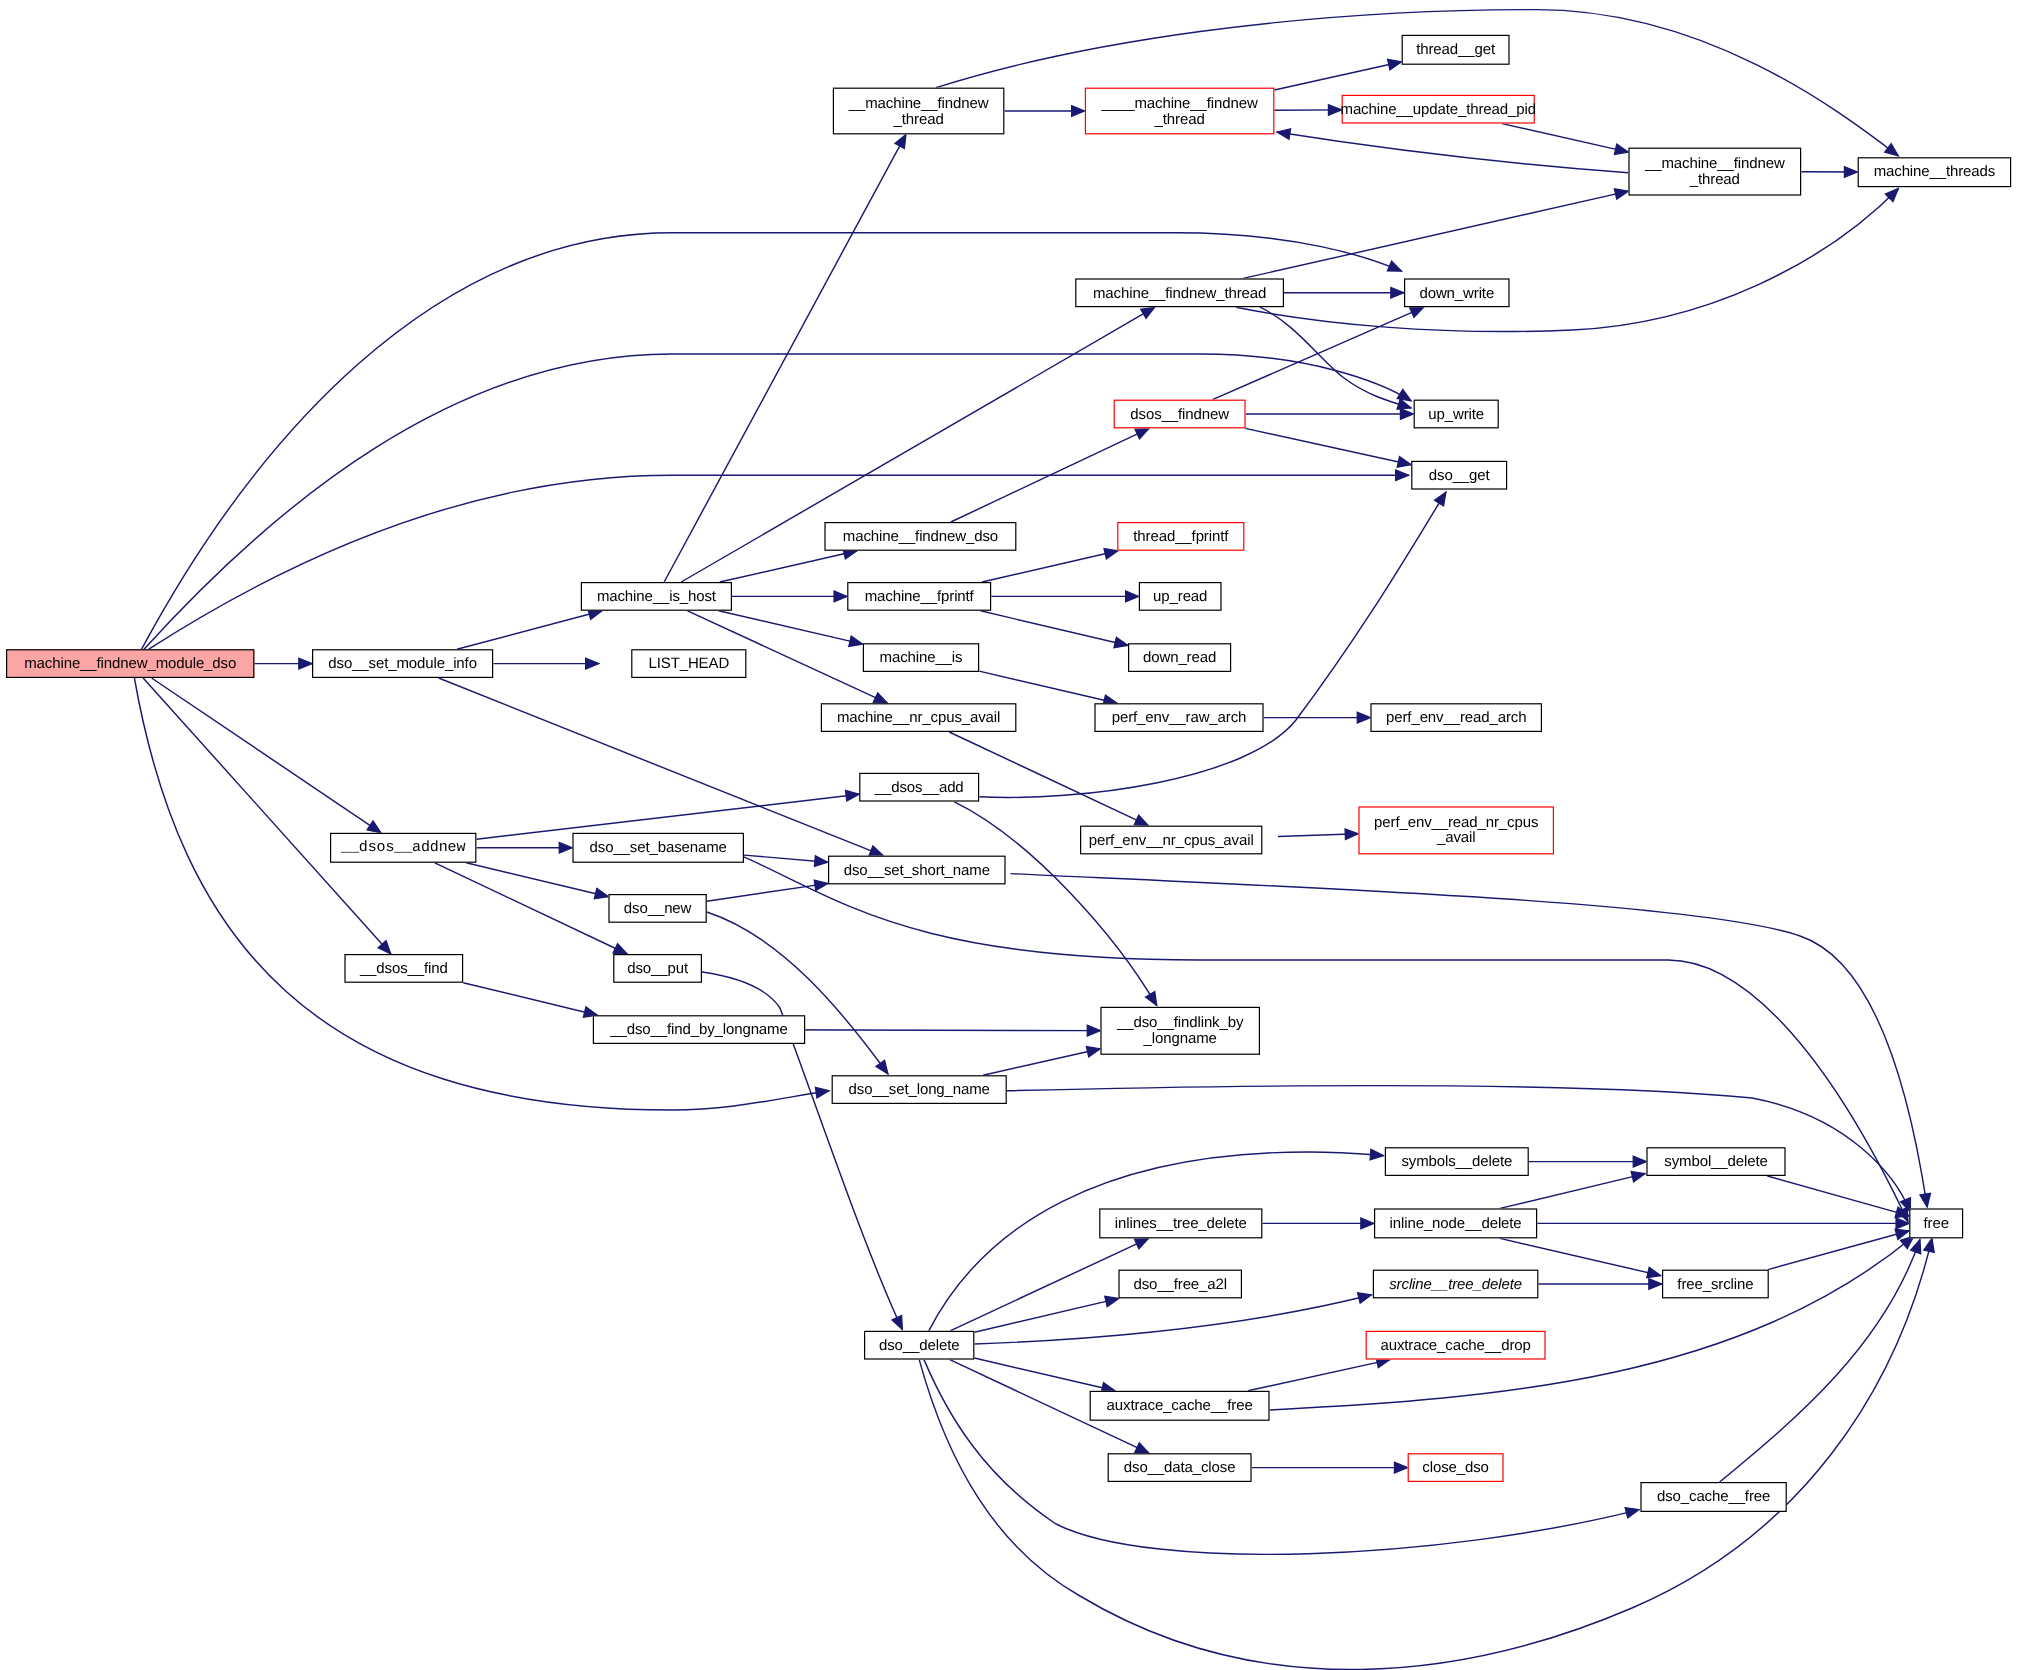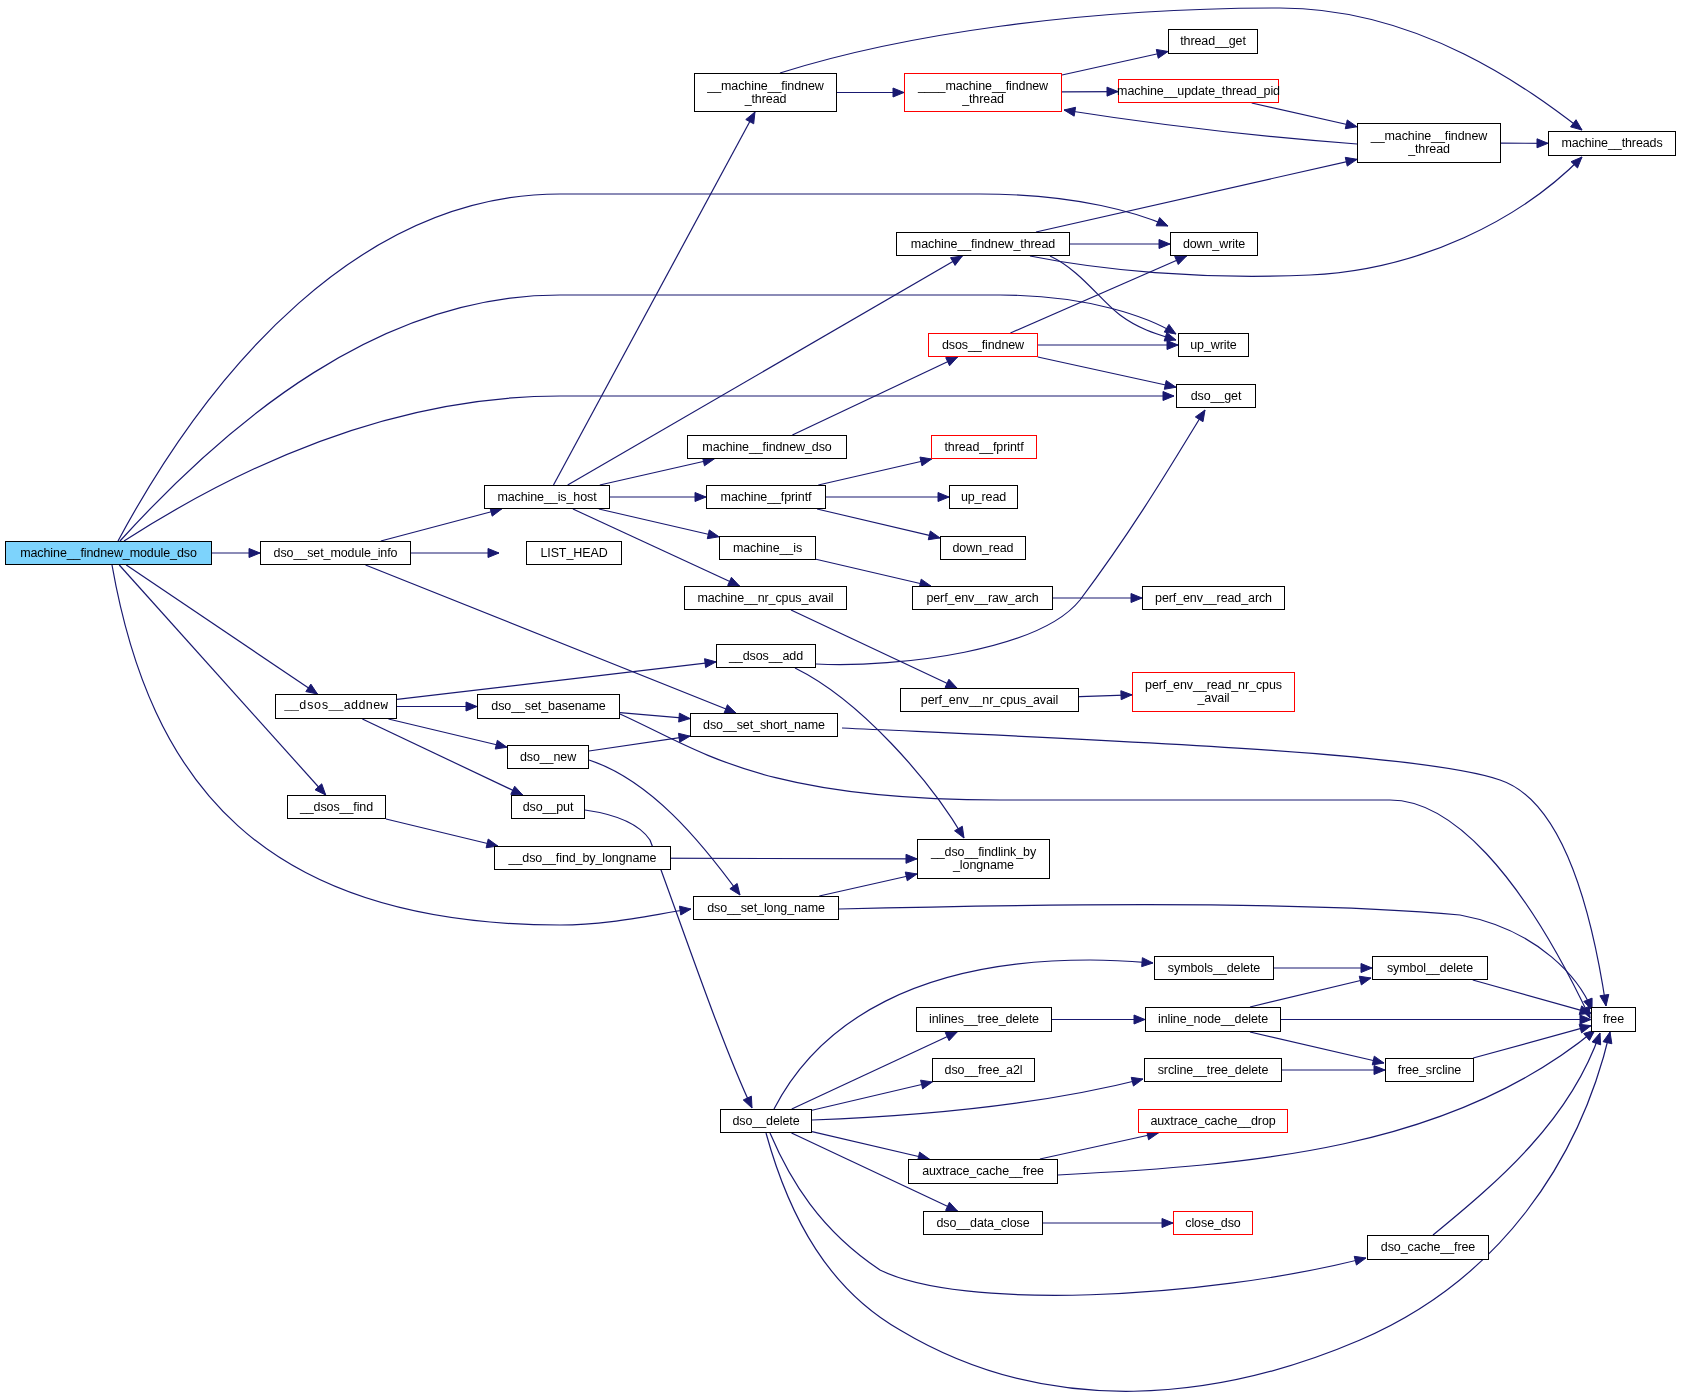--- a/index.html
+++ b/index.html
@@ -5,21 +5,21 @@
   html, body { margin: 0; padding: 0; background: #ffffff; }
   body { width: 1683px; height: 1392px; position: relative; overflow: hidden;
          font-family: "Liberation Sans", "DejaVu Sans", sans-serif; }
   #graph { position: absolute; left: 0; top: 0; width: 1683px; height: 1392px; }
   svg#edges { position: absolute; left: 0; top: 0; }
   .node { position: absolute; box-sizing: border-box; background: #ffffff;
           border: 1.5px solid #000000; display: flex; align-items: center; justify-content: center;
           text-align: center; font-size: 12.5px; color: #000000; line-height: 13px;
           white-space: pre-line; cursor: pointer; letter-spacing: -0.1px; }
   .node.red { border-color: #ff0000; }
-  .node.root { background: #7dd3fc; cursor: default; }
+  .node.root { background: #fca5a5; cursor: default; }
   .node span { pointer-events: none; }
   .edge { fill: none; stroke: #191970; stroke-width: 1.2; }
   .arrow { fill: #191970; stroke: #191970; stroke-width: 1; }
 </style>
 </head>
 <body>
 
 <div id="graph">
   <svg id="edges" width="1683" height="1392" xmlns="http://www.w3.org/2000/svg">
       <path d="M212,553 L260,553" class="edge"></path>
@@ -193,40 +193,40 @@
       <div class="node" style="left: 687px; top: 435px; width: 160px; height: 24px;"><span>machine__findnew_dso</span></div>
       <div class="node red" style="left: 931px; top: 435px; width: 106px; height: 24px;"><span>thread__fprintf</span></div>
       <div class="node" style="left: 706px; top: 485px; width: 120px; height: 24px;"><span>machine__fprintf</span></div>
       <div class="node" style="left: 949px; top: 485px; width: 69px; height: 24px;"><span>up_read</span></div>
       <div class="node" style="left: 719px; top: 536px; width: 97px; height: 24px;"><span>machine__is</span></div>
       <div class="node" style="left: 940px; top: 536px; width: 86px; height: 24px;"><span>down_read</span></div>
       <div class="node" style="left: 684px; top: 586px; width: 163px; height: 24px;"><span>machine__nr_cpus_avail</span></div>
       <div class="node" style="left: 912px; top: 586px; width: 141px; height: 24px;"><span>perf_env__raw_arch</span></div>
       <div class="node" style="left: 1142px; top: 586px; width: 143px; height: 24px;"><span>perf_env__read_arch</span></div>
       <div class="node" style="left: 716px; top: 644px; width: 100px; height: 24px;"><span>__dsos__add</span></div>
-      <div class="node" style="left: 900px; top: 688px; width: 179px; height: 24px;"><span>perf_env__nr_cpus_avail</span></div>
+      <div class="node" style="left: 900px; top: 688px; width: 152px; height: 24px;"><span>perf_env__nr_cpus_avail</span></div>
       <div class="node red" style="left: 1132px; top: 672px; width: 163px; height: 40px;"><span>perf_env__read_nr_cpus
 _avail</span></div>
       <div class="node" style="left: 275px; top: 694px; width: 122px; height: 25px; font-family: Liberation Mono, monospace;"><span>__dsos__addnew</span></div>
       <div class="node" style="left: 477px; top: 694px; width: 143px; height: 25px;"><span>dso__set_basename</span></div>
       <div class="node" style="left: 690px; top: 713px; width: 148px; height: 24px;"><span>dso__set_short_name</span></div>
       <div class="node" style="left: 507px; top: 745px; width: 82px; height: 24px;"><span>dso__new</span></div>
       <div class="node" style="left: 511px; top: 795px; width: 74px; height: 24px;"><span>dso__put</span></div>
       <div class="node" style="left: 287px; top: 795px; width: 99px; height: 24px;"><span>__dsos__find</span></div>
       <div class="node" style="left: 459px; top: 846px; width: 177px; height: 24px; margin-left: 35px;"><span>__dso__find_by_longname</span></div>
       <div class="node" style="left: 917px; top: 839px; width: 133px; height: 40px;"><span>__dso__findlink_by
 _longname</span></div>
       <div class="node" style="left: 693px; top: 896px; width: 146px; height: 24px;"><span>dso__set_long_name</span></div>
       <div class="node" style="left: 1154px; top: 956px; width: 120px; height: 24px;"><span>symbols__delete</span></div>
       <div class="node" style="left: 1372px; top: 956px; width: 116px; height: 24px;"><span>symbol__delete</span></div>
       <div class="node" style="left: 916px; top: 1007px; width: 136px; height: 25px;"><span>inlines__tree_delete</span></div>
       <div class="node" style="left: 1145px; top: 1007px; width: 136px; height: 25px;"><span>inline_node__delete</span></div>
       <div class="node" style="left: 1591px; top: 1007px; width: 45px; height: 25px; justify-content: center;"><span>free</span></div>
       <div class="node" style="left: 932px; top: 1058px; width: 103px; height: 24px;"><span>dso__free_a2l</span></div>
-      <div class="node" style="left: 1144px; top: 1058px; width: 138px; height: 24px;"><span>srcline__tree_delete</span></div>
+      <div class="node" style="left: 1144px; top: 1058px; width: 138px; height: 24px; font-style: italic;"><span>srcline__tree_delete</span></div>
       <div class="node" style="left: 1385px; top: 1058px; width: 89px; height: 24px;"><span>free_srcline</span></div>
       <div class="node" style="left: 720px; top: 1109px; width: 92px; height: 24px;"><span>dso__delete</span></div>
       <div class="node red" style="left: 1138px; top: 1109px; width: 150px; height: 24px;"><span>auxtrace_cache__drop</span></div>
       <div class="node" style="left: 908px; top: 1159px; width: 150px; height: 25px;"><span>auxtrace_cache__free</span></div>
       <div class="node" style="left: 923px; top: 1211px; width: 120px; height: 24px;"><span>dso__data_close</span></div>
       <div class="node red" style="left: 1173px; top: 1211px; width: 80px; height: 24px;"><span>close_dso</span></div>
       <div class="node" style="left: 1367px; top: 1235px; width: 122px; height: 25px;"><span>dso_cache__free</span></div>
     </div>
 </div>
 

